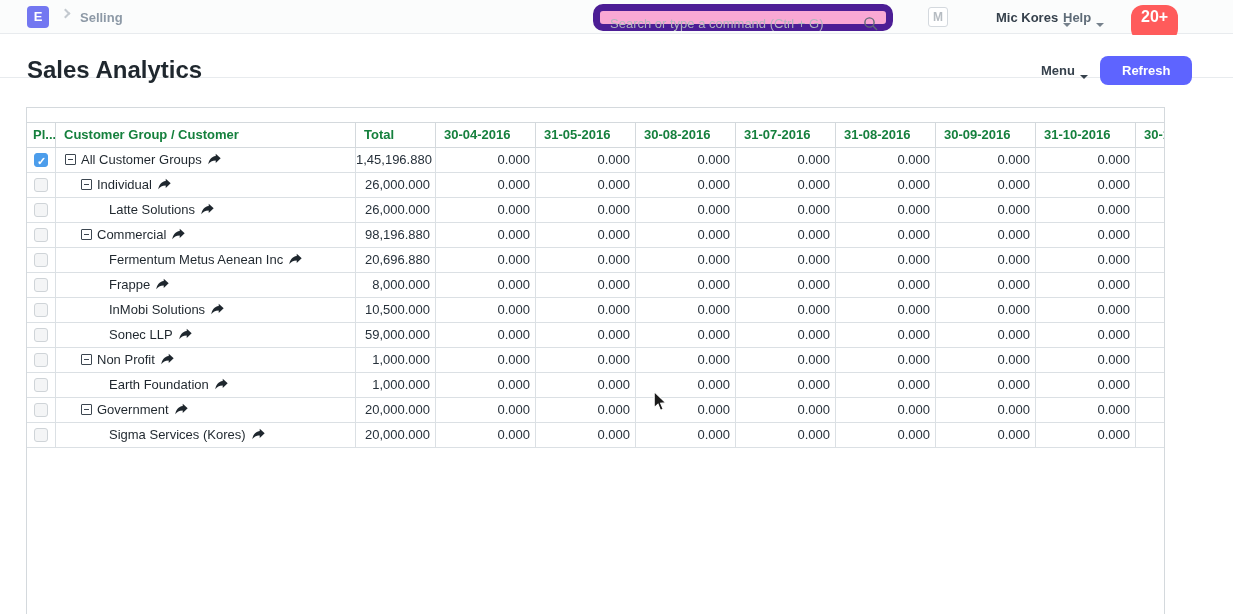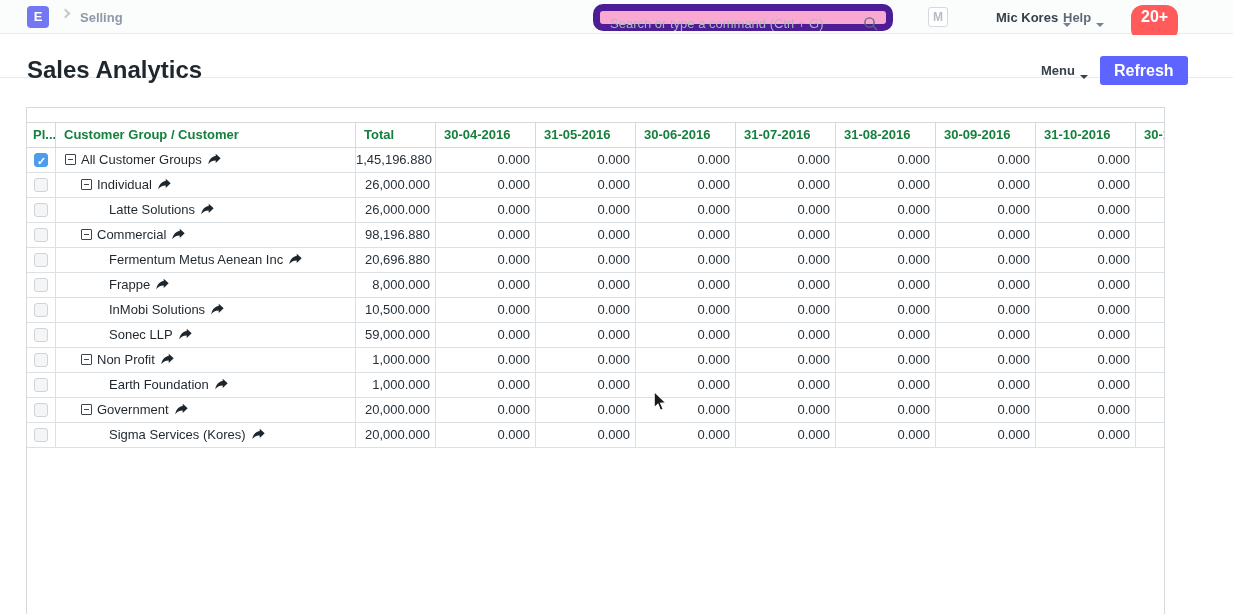--- a/index.html
+++ b/index.html
@@ -57,23 +57,23 @@
   }
   
   .page-head {
     position:absolute; left:0; top:35px; width:1233px; height:43px;
     background:#fff; border-bottom:1px solid #e8ebee;
   }
   .page-title { position:absolute; left:27px; top:21px; font-size:24px; font-weight:bold; color:#1f272e; }
   .menu-btn { position:absolute; left:1041px; top:28px; font-weight:bold; color:#36414c; cursor:pointer; }
   .menu-btn .caret { top:8px; border-top-color:#36414c; }
   .refresh-btn {
-    position:absolute; left:1100px; top:21px; height:29px; padding:0 14px;
-    background:#5e64ff; color:#fff; font-weight:bold; font-size:16px;
-    border:none; border-radius:3px; line-height:29px; cursor:pointer;
+    position:absolute; left:1100px; top:21px; height:29px; padding:0 22px;
+    background:#5e64ff; color:#fff; font-weight:bold; font-size:13px;
+    border:none; border-radius:8px; line-height:29px; cursor:pointer;
     font-family:"Liberation Sans", sans-serif;
   }
   
   .grid {
     position:absolute; left:26px; top:107px; width:1139px; height:507px;
     border-left:1px solid #d4d9dd; border-right:1px solid #d4d9dd;
     border-top:1px solid #d4d9dd; overflow:hidden; background:#fff;
   }
   .grid-topstrip { height:15px; border-bottom:1px solid #d4d9dd; }
   .trow { display:flex; height:25px; border-bottom:1px solid #dbe0e4; }
@@ -142,21 +142,21 @@
 </div>
 
 <div class="grid">
   <div class="grid-topstrip"></div>
   <div class="trow thead">
       <div class="th c0">Pl...</div>
       <div class="th c1">Customer Group / Customer</div>
       <div class="th c2">Total</div>
       <div class="th c3">30-04-2016</div>
       <div class="th c4">31-05-2016</div>
-      <div class="th c5">30-06-2016</div>
+      <div class="th c5">30-08-2016</div>
       <div class="th c6">31-07-2016</div>
       <div class="th c7">31-08-2016</div>
       <div class="th c8">30-09-2016</div>
       <div class="th c9">31-10-2016</div>
       <div class="th c10">30-1</div>
     </div>
   <div id="grid-body">
       <div class="trow">
         <div class="td c0 cbcell">
           <div class="cb checked"></div>

